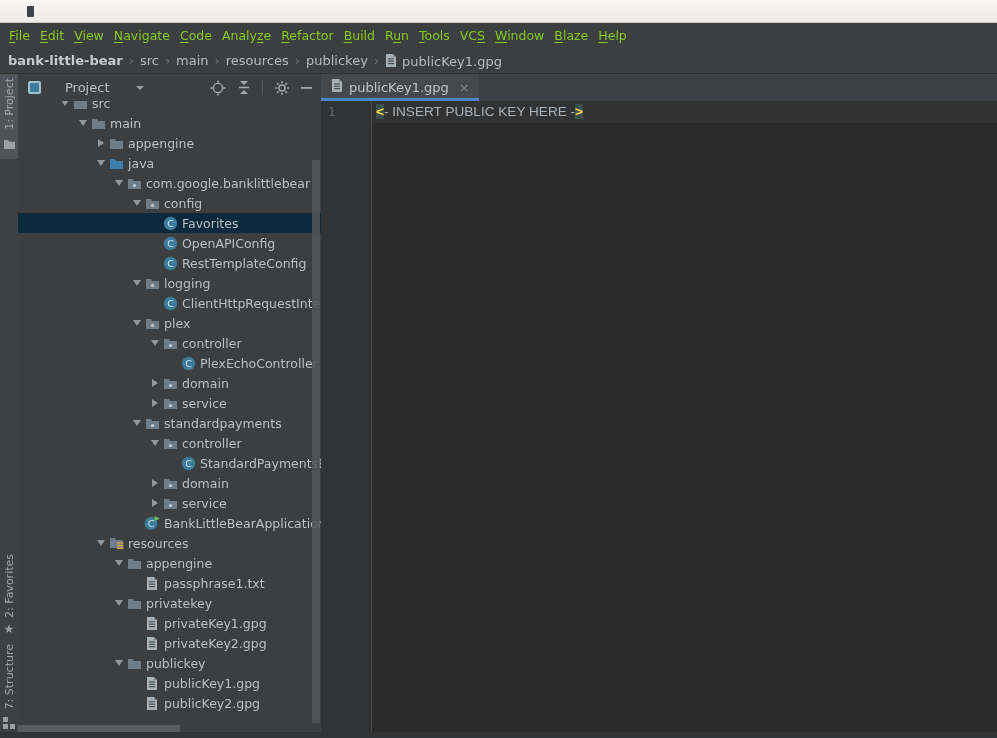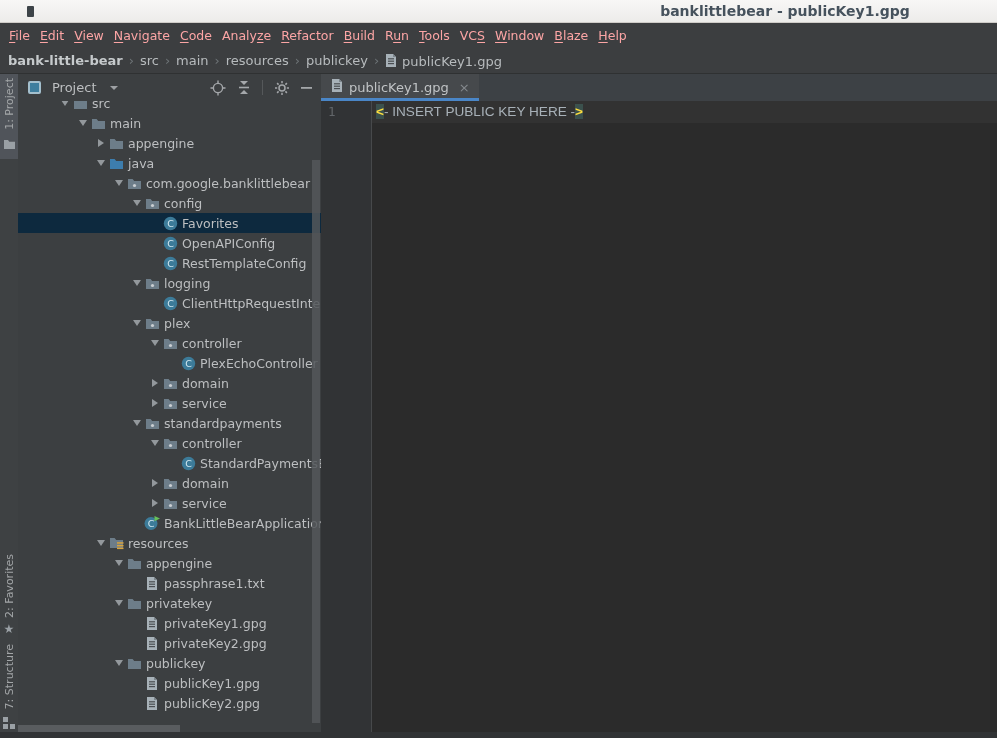--- a/index.html
+++ b/index.html
@@ -11,21 +11,21 @@
   
   .titlebar { position:absolute; top:0; left:0; right:0; height:22px;
     background:linear-gradient(#f8f7f6,#edecea); border-bottom:1px solid #cfccc8; }
   .titlebar-icon { position:absolute; left:27px; top:6px; width:7px; height:11px;
     background:#3d4348; border-radius:1px; }
   .titlebar-title { position:absolute; left:600px; width:370px; top:0; line-height:22px;
     text-align:center; font-weight:bold; font-size:14px; color:#46525d; white-space:nowrap; }
   
   .menubar { position:absolute; top:23px; left:0; right:0; height:25px; background:#3c3e40;
     display:flex; align-items:center; padding-left:4px; }
-  .menu-item { padding:0 5px; font-size:12.5px; color:#fca5a5; white-space:nowrap; cursor:default; }
+  .menu-item { padding:0 5px; font-size:12.5px; color:#84cc16; white-space:nowrap; cursor:default; }
   .menu-item u { text-decoration:underline; text-underline-offset:2px; }
   
   .breadcrumbs { position:absolute; top:48px; left:0; right:0; height:25px; background:#3c3e40;
     border-bottom:1px solid #2f3132; display:flex; align-items:center; padding-left:8px;
     font-size:13px; color:#b7bbbd; }
   .crumb.first { font-weight:bold; color:#c6cacc; }
   .crumb-sep { color:#6e7477; padding:0 6px; font-size:13px; }
   .crumb-file-icon { display:inline-block; margin-right:5px; }
   .crumb-file-icon svg { vertical-align:-2px; }
   
@@ -35,21 +35,21 @@
   .stripe-btn { display:flex; flex-direction:column; align-items:center; gap:5px;
     padding:4px 0 5px; width:100%; cursor:default; }
   .stripe-btn.active { background:#50545a; }
   .vtext { writing-mode:vertical-rl; transform:rotate(180deg); font-size:11px; color:#a3a6a8;
     white-space:nowrap; }
   .stripe-btn .star { font-size:12px; color:#9aa0a5; line-height:12px; }
   
   .project-panel { position:absolute; left:18px; top:74px; width:303px; bottom:0;
     background:#3c3f41; overflow:hidden; }
   .panel-header { height:27px; display:flex; align-items:center; padding:0 8px 0 10px; }
-  .panel-title-group { display:flex; align-items:center; gap:11px; flex:1; cursor:default; }
+  .panel-title-group { display:flex; align-items:center; gap:24px; flex:1; cursor:default; }
   .project-square { width:13px; height:13px; box-sizing:border-box; background:#3e7e9e;
     border:2px solid #a3bfcd; border-radius:2px; }
   .panel-title { font-size:13px; color:#bdbfc1; }
   .chev-down { width:0; height:0; border-left:4px solid transparent;
     border-right:4px solid transparent; border-top:4px solid #9da0a3; margin-left:3px; }
   .header-icons { display:flex; align-items:center; gap:11px; }
   .header-sep { width:1px; height:15px; background:#55585a; }
   .hdr-btn { display:flex; align-items:center; cursor:default; }
   
   .tree { position:absolute; top:27px; left:0; right:0; height:626px; overflow:hidden; }
@@ -90,21 +90,20 @@
     font-weight:bold; }
   .bottom-strip { position:absolute; left:0; right:0; bottom:0; height:6px; background:#313335; }
 </style>
 </head>
 <body>
 
 <div id="app">
 
   <div class="titlebar">
     <div class="titlebar-icon"></div>
-    <div class="titlebar-title">banklittlebear - publicKey1.gpg</div>
   </div>
 
   <div class="menubar">
       <span class="menu-item"><u>F</u>ile</span>
       <span class="menu-item"><u>E</u>dit</span>
       <span class="menu-item"><u>V</u>iew</span>
       <span class="menu-item"><u>N</u>avigate</span>
       <span class="menu-item"><u>C</u>ode</span>
       <span class="menu-item">Analy<u>z</u>e</span>
       <span class="menu-item"><u>R</u>efactor</span>

